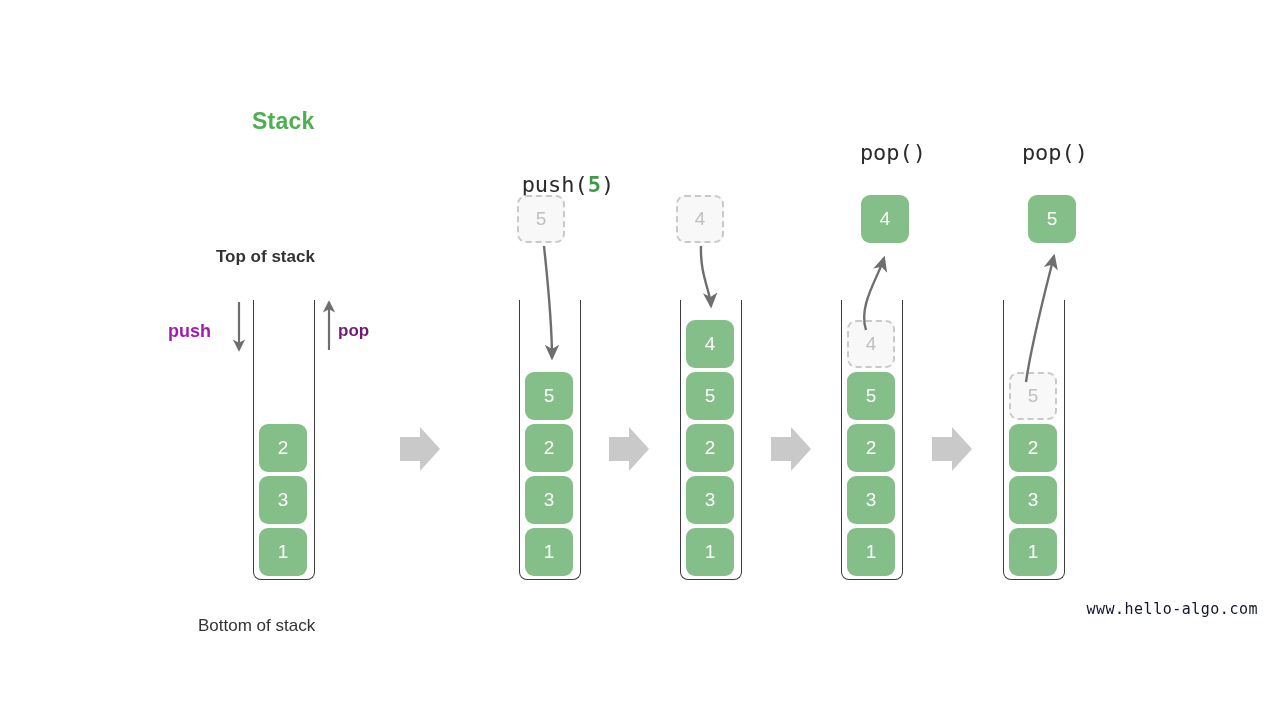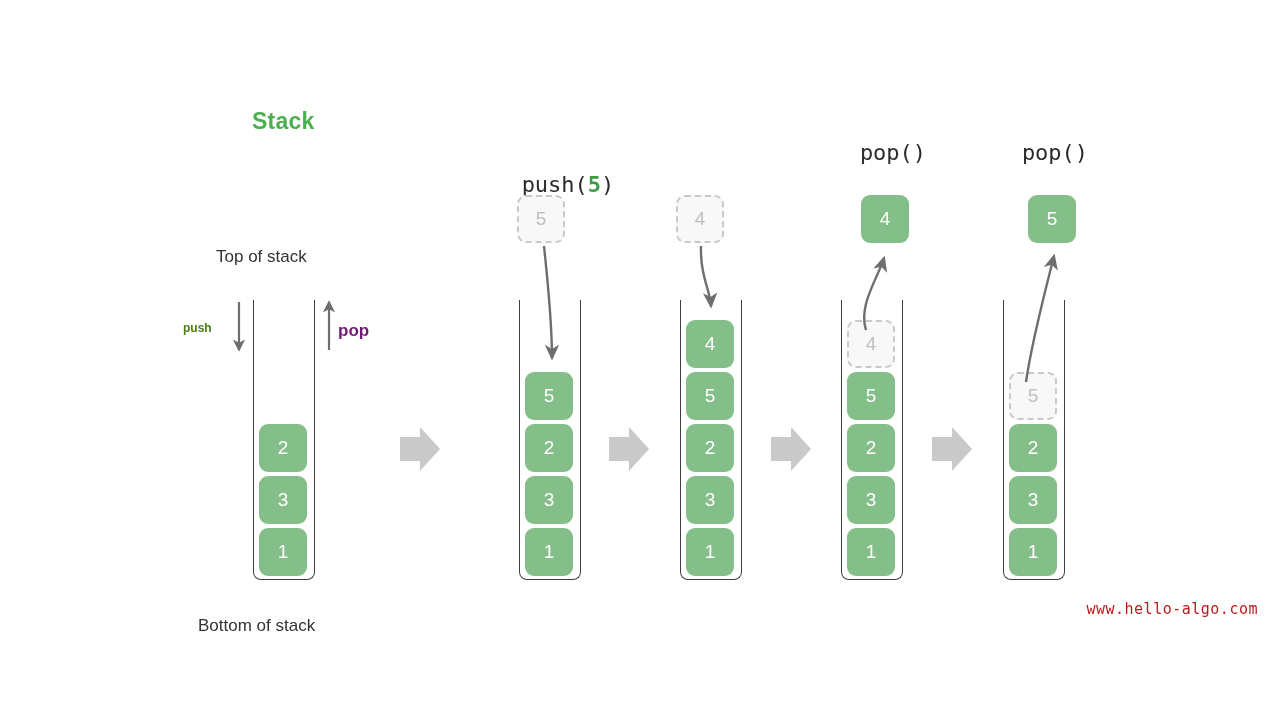--- a/index.html
+++ b/index.html
@@ -34,42 +34,41 @@
     letter-spacing: 0.2px;
     white-space: nowrap;
   }
 
   
   .label-top {
     position: absolute;
     left: 216px;
     top: 247px;
     font-size: 17px;
-    font-weight: normal;
+    font-weight: bold;
     color: #333333;
     white-space: nowrap;
   }
   .label-bottom {
     position: absolute;
     left: 198px;
     top: 616px;
     font-size: 17px;
     font-weight: normal;
     color: #333333;
     white-space: nowrap;
   }
   .label-push {
     position: absolute;
     left: 168px;
     top: 321px;
-    font-size: 12px;
-    font-weight: bold;
-    color: #4d7c0f;
-    white-space: nowrap;
-    margin-left: 15px;
+    font-size: 18px;
+    font-weight: bold;
+    color: #a21caf;
+    white-space: nowrap;
   }
   .label-pop {
     position: absolute;
     left: 338px;
     top: 321px;
     font-size: 17px;
     font-weight: bold;
     color: #701a75;
     white-space: nowrap;
   }
@@ -126,21 +125,21 @@
     color: #bfbfbf;
   }
 
   
   .watermark {
     position: absolute;
     right: 22px;
     bottom: 14px;
     font-family: "DejaVu Sans Mono", "Liberation Mono", monospace;
     font-size: 15px;
-    color: #b91c1c;
+    color: #0f172a;
     letter-spacing: 0.5px;
     white-space: nowrap;
   }
 
   svg.overlay {
     position: absolute;
     left: 0; top: 0;
     width: 1280px;
     height: 720px;
     pointer-events: none;

